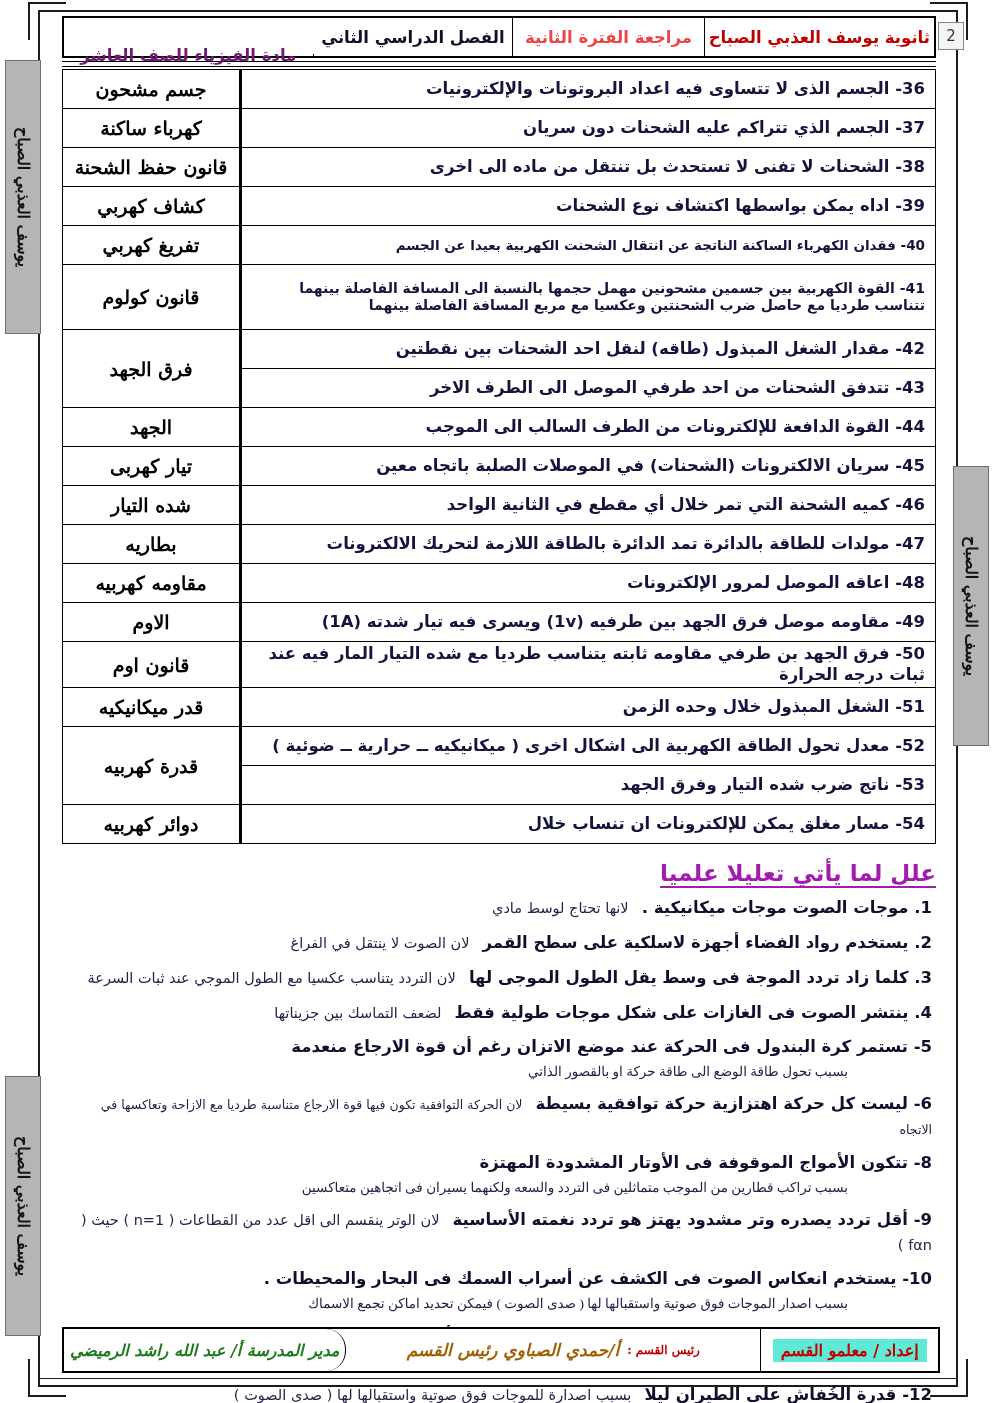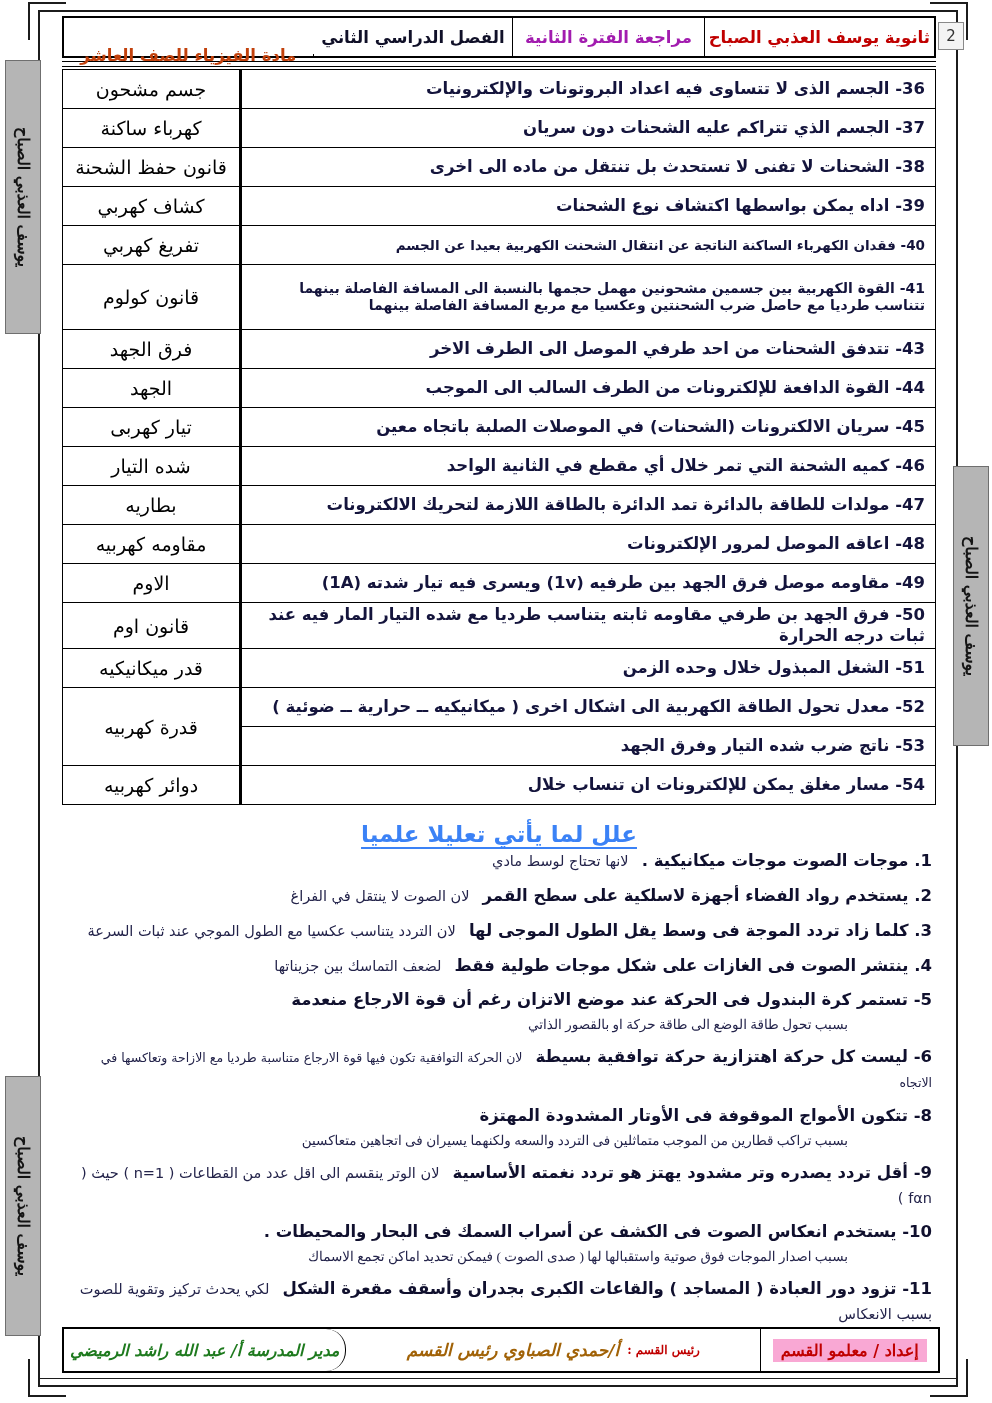--- a/index.html
+++ b/index.html
@@ -37,66 +37,66 @@
   .wm3 { right:3px; top:466px; height:278px; }
 
   
   .content { position:absolute; left:62px; top:16px; width:874px; }
 
   
   .header { display:flex; border:2px solid #000; height:38px; align-items:stretch; }
   .hcell { display:flex; align-items:center; justify-content:center; font-weight:bold; font-size:16.5px; padding:0 4px; white-space:nowrap; }
   .hcell + .hcell { border-right:1.5px solid #000; }
   .h-school  { width:26%; color:#c00000; }
-  .h-review  { width:22%; color:#a21caf; }
+  .h-review  { width:22%; color:#ef4444; }
   .h-sem     { width:23%; color:#101028; }
-  .h-subject { width:29%; color:#c2410c;margin-top:36px; }
+  .h-subject { width:29%; color:#701a75;margin-top:36px; }
 
   .double-rule { margin-top:3px; height:4px; border-top:1.5px solid #000; border-bottom:1.5px solid #000; }
 
   
   .def-table { border:1.5px solid #000; margin-top:2px; }
   .trow { display:flex; }
   .trow + .trow { border-top:1px solid #000; }
   .defs { flex:1; border-left:3px solid #000000; display:flex; flex-direction:column; }
   .def {
     min-height:34px; display:flex; align-items:center;
     padding:2px 10px; font-size:16.5px; font-weight:700; color:#14143c; line-height:1.25;
   }
   .def + .def { border-top:1px solid #000; }
   .def.small { font-size:13.5px; }
   .def.tall  { min-height:60px; font-size:14px; }
   .term {
     width:168px; display:flex; align-items:center; justify-content:center;
-    font-weight:400; font-size:19px; color:#000;
+    font-weight:700; font-size:19px; color:#000;
     font-family:"DejaVu Serif", serif; padding:2px 4px;
   }
 
   
   .reasons-title {
-    margin:16px 0 2px; text-align:center; font-size:23px; font-weight:bold; color:#3b82f6;
+    margin:16px 0 10px; font-size:23px; font-weight:bold; color:#a21caf;
     text-decoration:underline; text-underline-offset:5px;
   }
   .reasons { padding:0 4px; }
   .reason { margin-bottom:10px; line-height:1.5; }
   .reason .q { font-weight:900; font-size:16.5px; color:#10102e; }
   .reason .a { font-weight:400; font-size:14.5px; color:#23234a; margin-right:8px; }
   .reason .a.xs { font-size:12.5px; }
   .reason .a-block { display:block; padding-right:84px; font-size:13.5px; color:#23234a; margin-top:2px;font-family:Liberation Serif, serif; }
 
   
   .footer {
     position:absolute; left:62px; width:874px; bottom:30px; height:42px;
     display:flex; border:2px solid #000; align-items:stretch; background:#fff;
   }
   .fcell { display:flex; align-items:center; justify-content:center; padding:0 6px; white-space:nowrap; }
   .fcell + .fcell { border-right:1.5px solid #000; }
   .f-prepared { width:168px; }
   .f-prepared .hl {
-    background:#f9a8d4; color:#c00000; font-weight:900; font-size:16px; padding:2px 8px;
+    background:#5eead4; color:#c00000; font-weight:900; font-size:16px; padding:2px 8px;
     font-family:"DejaVu Serif", serif;
   }
   .f-head { width:410px; gap:8px; }
   .f-head .lbl { color:#c00000; font-weight:bold; font-size:12px; font-family:"DejaVu Serif", serif; }
   .f-head .name { color:#a16207; font-weight:bold; font-size:17px; font-style:italic; font-family:"DejaVu Serif", serif; }
   .f-principal { flex:1;border-radius:20px; }
   .f-principal .name { color:#1e7a1e; font-weight:bold; font-size:16px; font-style:italic; font-family:"DejaVu Serif", serif; }
 </style>
 </head>
 <body>
@@ -166,20 +166,21 @@
 
       <div class="trow">
         <div class="defs">
             <div class="def tall small">41- القوة الكهربية بين جسمين مشحونين مهمل حجمها بالنسبة الى المسافة الفاصلة بينهما تتناسب طرديا مع حاصل ضرب الشحنتين وعكسيا مع مربع المسافة الفاصلة بينهما</div>
           </div>
         <div class="term">قانون كولوم</div>
       </div>
 
       <div class="trow">
         <div class="defs">
+          <div class="def">42- مقدار الشغل المبذول (طاقه) لنقل احد الشحنات بين نقطتين</div>
           <div class="def">43- تتدفق الشحنات من احد طرفي الموصل الى الطرف الاخر</div>
         </div>
         <div class="term">فرق الجهد</div>
       </div>
 
       <div class="trow">
         <div class="defs">
             <div class="def">44- القوة الدافعة للإلكترونات من الطرف السالب الى الموجب</div>
           </div>
         <div class="term">الجهد</div>

